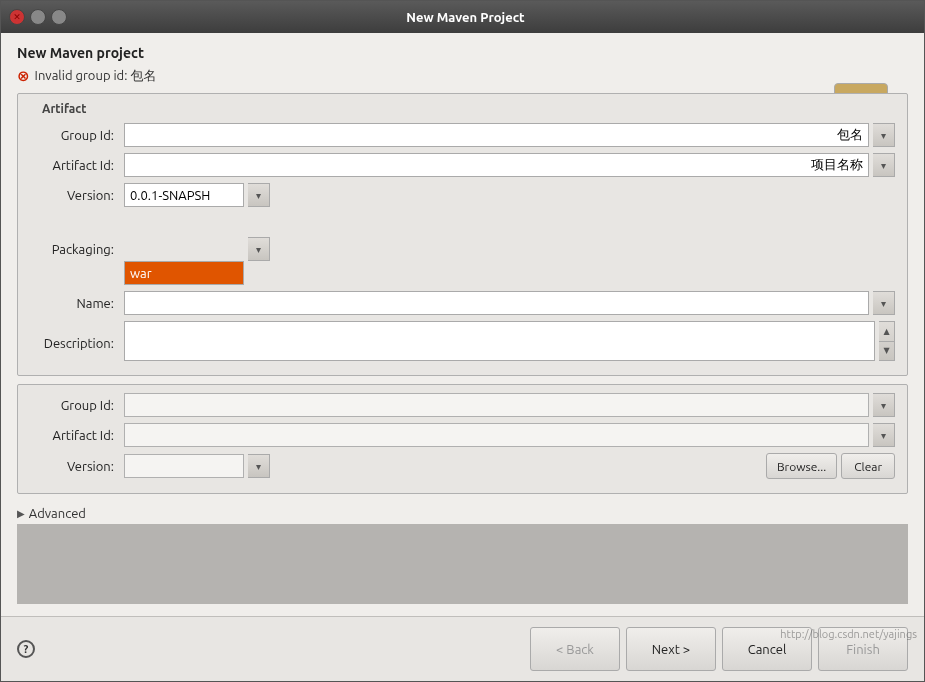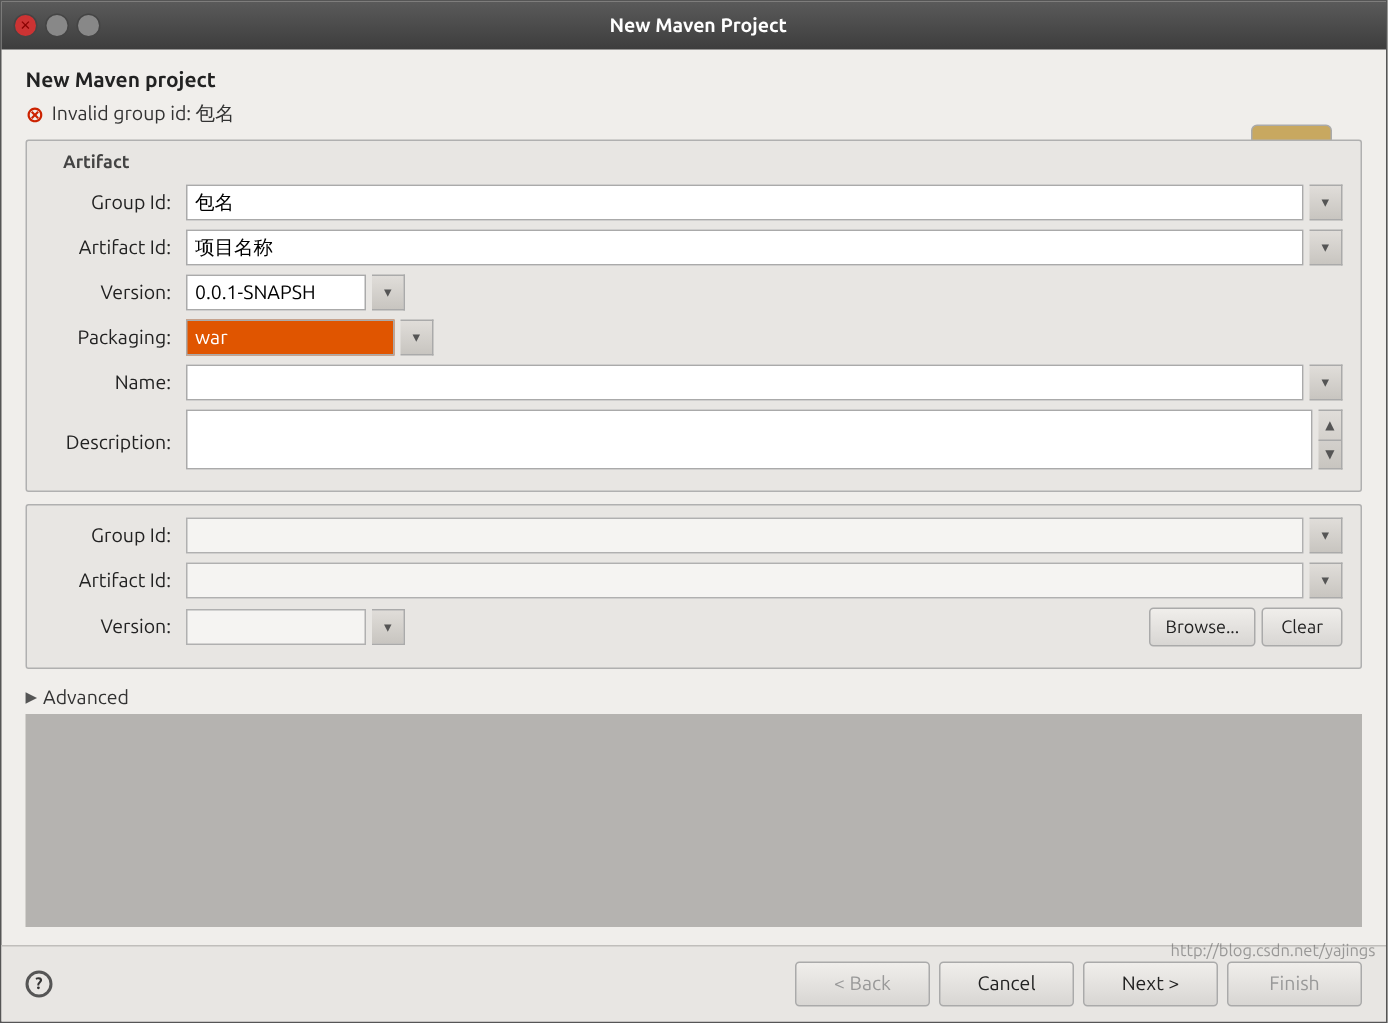--- a/index.html
+++ b/index.html
@@ -136,20 +136,21 @@
     }
     .form-input {
       flex: 1;
       height: 24px;
       border: 1px solid #aaa;
       background: #fff;
       padding: 2px 5px;
       font-size: 13px;
       font-family: inherit;
       outline: none;
+      text-align: right;
     }
     .dropdown-btn {
       width: 22px;
       height: 24px;
       background: linear-gradient(to bottom, #e0ddd9, #c8c5c0);
       border: 1px solid #aaa;
       border-left: none;
       display: flex;
       align-items: center;
       justify-content: center;
@@ -162,29 +163,30 @@
       width: 120px;
       height: 24px;
       border: 1px solid #aaa;
       background: #fff;
       padding: 2px 5px;
       font-size: 13px;
       font-family: inherit;
       outline: none;
     }
     .packaging-input {
-      width: 139px;
+      width: 120px;
       height: 24px;
       border: 1px solid #aaa;
       background: #e05500;
       color: #fff;
       padding: 2px 5px;
       font-size: 13px;
       font-family: inherit;
       outline: none;
+      margin-top: 48px;
     }
     .desc-input {
       flex: 1;
       height: 40px;
       border: 1px solid #aaa;
       background: #fff;
       padding: 2px 5px;
       font-size: 13px;
       font-family: inherit;
       outline: none;
@@ -275,21 +277,21 @@
       display: flex;
       align-items: center;
       justify-content: center;
       gap: 6px;
       padding: 10px 16px;
       background: #e8e6e3;
       border-top: 1px solid #c0bebb;
       flex-shrink: 0;
     }
     .nav-btn {
-      height: 30px;
+      height: 44px;
       min-width: 90px;
       padding: 0 16px;
       background: linear-gradient(to bottom, #f0eeeb, #d8d6d3);
       border: 1px solid #aaa;
       border-radius: 3px;
       cursor: pointer;
       font-size: 13px;
       color: #222;
       font-family: inherit;
     }
@@ -413,20 +415,20 @@
       </div>
 
       <div class="middle-spacer"></div>
     </div>
 
     <div class="bottom-buttons">
       <div style="margin-right:auto;">
         <div class="help-icon">?</div>
       </div>
       <button class="nav-btn disabled">&lt; Back</button>
+      <button class="nav-btn">Next &gt;</button>
       <button class="nav-btn">Cancel</button>
-      <button class="nav-btn">Next &gt;</button>
       <button class="nav-btn" style="color:#999;">Finish</button>
     </div>
   </div>
 
   <div class="watermark">http://blog.csdn.net/yajings</div>
 </div>
 
 </body></html>

